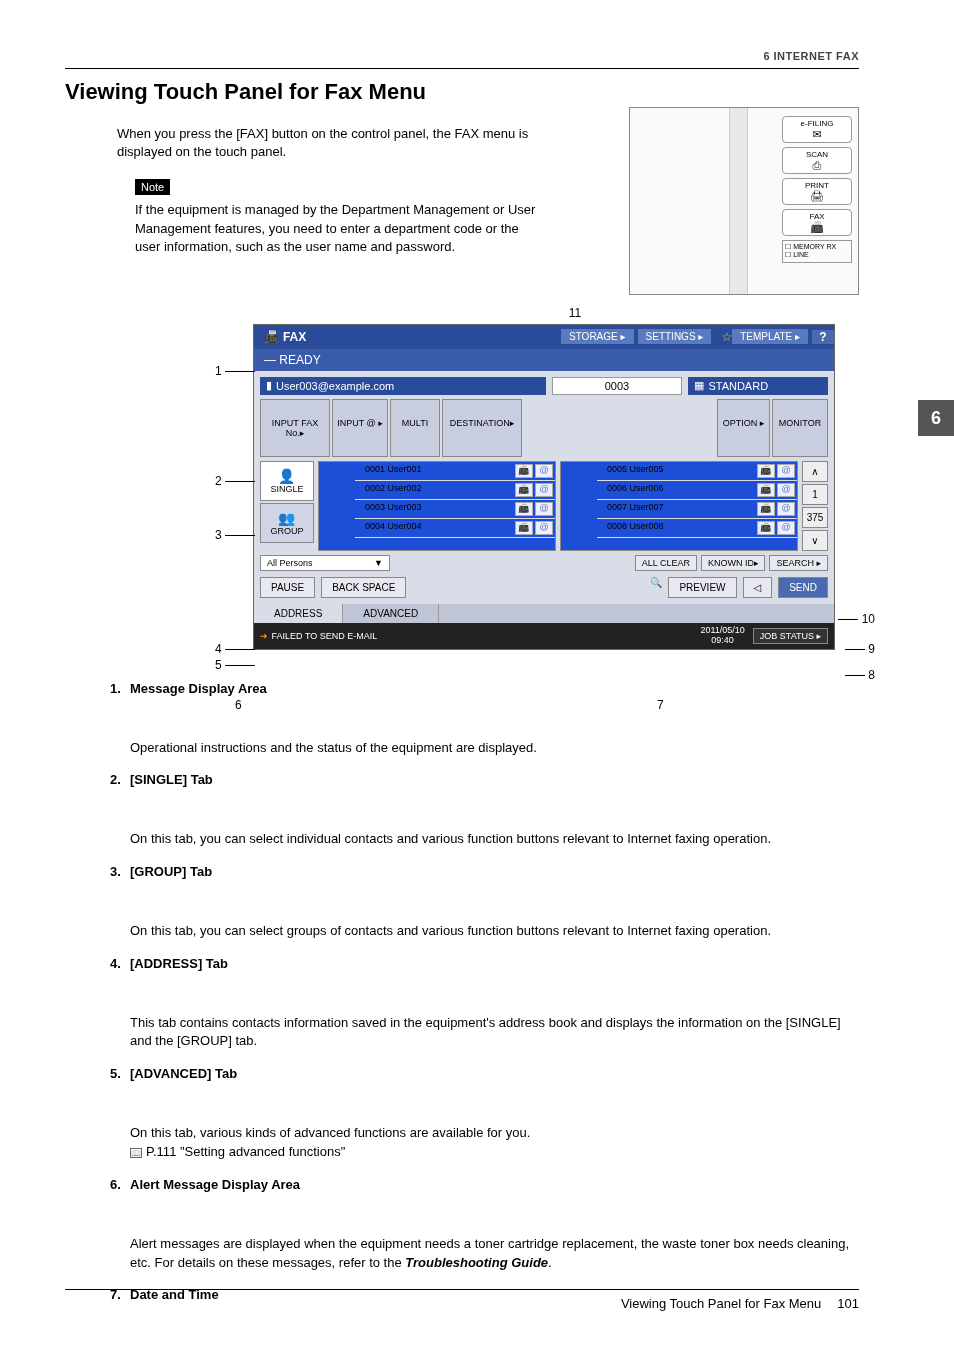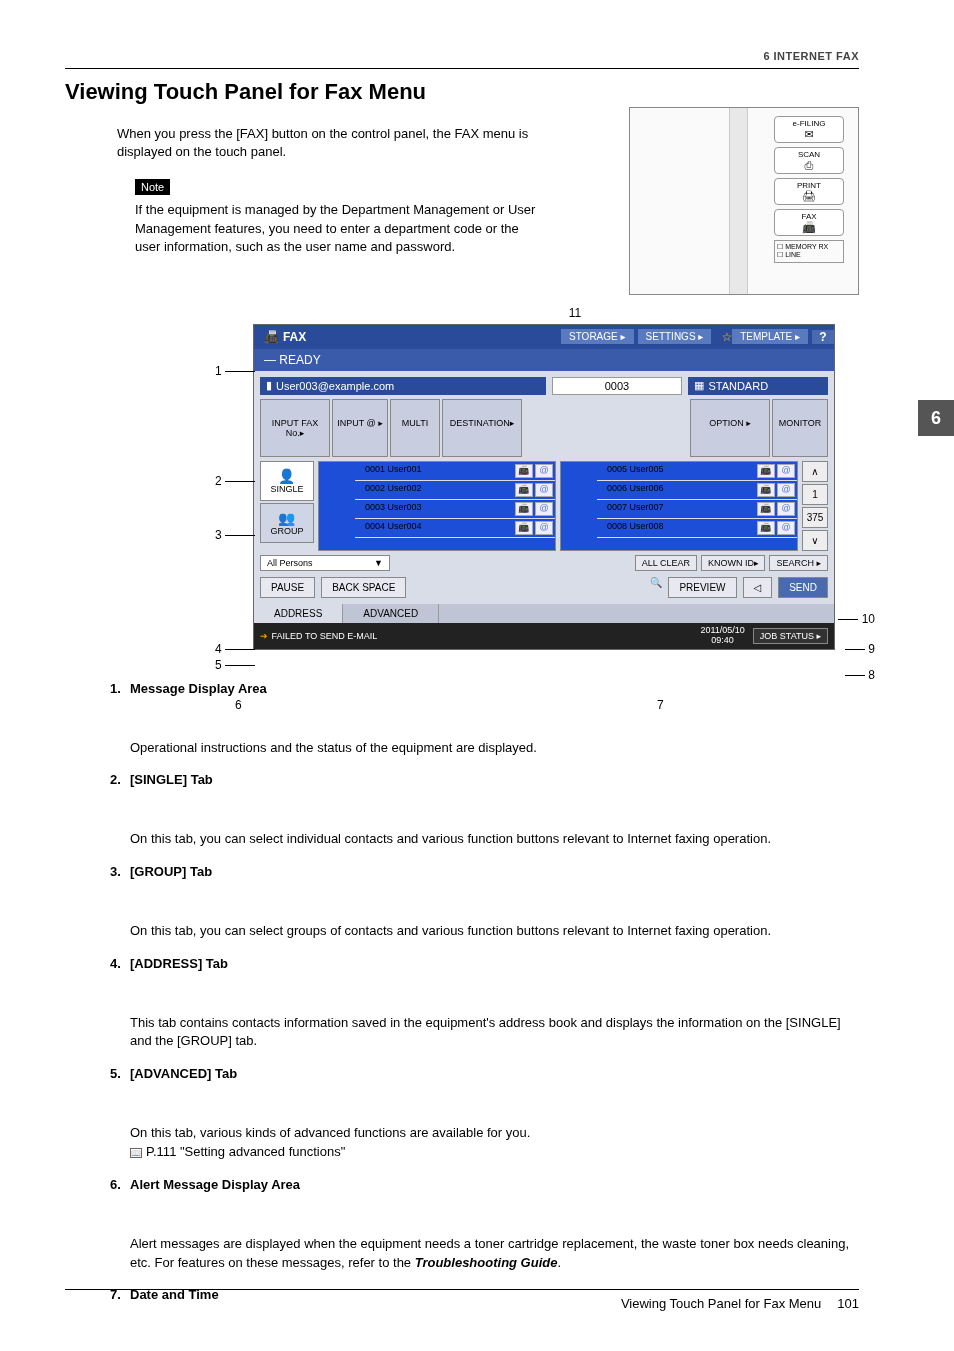--- a/index.html
+++ b/index.html
@@ -8,21 +8,21 @@
   .header-chap { text-align: right; font-weight: bold; font-size: 11px; color: #444; letter-spacing: 0.5px; }
   .rule-top { border-top: 1px solid #000; margin-top: 6px; margin-bottom: 10px; }
   h1 { font-size: 22px; font-weight: bold; margin-bottom: 20px; }
   .intro { margin-left: 52px; line-height: 1.4; width: 440px; }
   .note-lbl { display: inline-block; background: #000; color: #fff; font-size: 11px; padding: 2px 6px; margin: 18px 0 6px 70px; }
   .note-txt { margin-left: 70px; width: 410px; line-height: 1.4; }
   .side-tab { position: absolute; right: 0; top: 400px; width: 36px; height: 36px; background: #555; color: #fff; font-size: 18px; font-weight: bold; text-align: center; line-height: 36px; }
   .panel-illus { position: absolute; right: 95px; top: 107px; width: 230px; height: 188px; border: 1px solid #888; background: #fafafa; }
   .panel-illus .blank { position: absolute; left:0; top:0; width:100px; height:186px; border-right:1px solid #ccc;}
   .panel-illus .strip { position: absolute; left:100px; top:0; width:18px; height:186px; background:#e8e8e8; border-right:1px solid #ccc;}
-  .panel-illus .btns { position: absolute; right: 14px; top: 8px; width: 70px; }
+  .panel-illus .btns { position: absolute; right: 6px; top: 8px; width: 70px; }
   .pbtn { border:1px solid #999; border-radius:4px; margin-bottom:4px; padding:2px 0; text-align:center; font-size:8px; background:#fff;}
   .pbtn .ic { display:block; font-size:11px; line-height:12px;}
   .mem { font-size:7px; margin-top:2px; border:1px solid #999; padding:2px; line-height:1.2;}
 
   
   .touch-wrap { margin: 50px 0 20px 150px; width: 640px; position: relative; }
   .callout-top { text-align: center; font-size: 12px; margin-bottom: 4px; margin-left: 80px;}
   .screen { border: 1px solid #666; width: 582px; margin-left: 38px; }
   .titlebar { background: #2a4a9a; color: #fff; display: flex; align-items: center; height: 24px; font-size: 12px; }
   .titlebar .fx { padding: 0 10px; font-weight: bold; display:flex; align-items:center; gap:4px;}
@@ -136,21 +136,21 @@
               <span>▦</span>
               <span>STANDARD</span>
             </div>
         </div>
         <div class="btn-row">
           <div class="sm-btn" style="width:70px"><span>INPUT FAX No.</span>▸</div>
           <div class="sm-btn" style="width:56px"><span>INPUT @</span> ▸</div>
           <div class="sm-btn" style="width:50px">MULTI</div>
           <div class="sm-btn" style="width:80px"><span>DESTINATION</span>▸</div>
           <div style="flex:1"></div>
-          <div class="sm-btn" style="width:80px"><span>OPTION</span> ▸</div>
+          <div class="sm-btn" style="width:53px"><span>OPTION</span> ▸</div>
           <div class="sm-btn" style="width:56px">MONITOR</div>
         </div>
         <div class="main-grid">
           <div class="left-tabs">
             <div class="lt active"><span class="ic">👤</span><span>SINGLE</span></div>
             <div class="lt"><span class="ic">👥</span><span>GROUP</span></div>
           </div>
           <div class="contacts">
             <div class="crow">
                 <span><span>0001</span> <span>User001</span></span>
@@ -250,21 +250,21 @@
     <div class="co" style="right:-20px; top:362px"><span class="ln" style="width:20px"></span> <span>8</span></div>
   </div>
 
   
   <div class="desc-list">
     <div class="item"><span class="num">1.</span><span class="tt">Message Display Area</span><div class="body">Operational instructions and the status of the equipment are displayed.</div></div>
     <div class="item"><span class="num">2.</span><span class="tt">[SINGLE] Tab</span><div class="body">On this tab, you can select individual contacts and various function buttons relevant to Internet faxing operation.</div></div>
     <div class="item"><span class="num">3.</span><span class="tt">[GROUP] Tab</span><div class="body">On this tab, you can select groups of contacts and various function buttons relevant to Internet faxing operation.</div></div>
     <div class="item"><span class="num">4.</span><span class="tt">[ADDRESS] Tab</span><div class="body">This tab contains contacts information saved in the equipment's address book and displays the information on the [SINGLE] and the [GROUP] tab.</div></div>
     <div class="item"><span class="num">5.</span><span class="tt">[ADVANCED] Tab</span><div class="body"><span>On this tab, various kinds of advanced functions are available for you.</span><br><span class="ref-ic">📖</span><span>P.111 "Setting advanced functions"</span></div></div>
-    <div class="item"><span class="num">6.</span><span class="tt">Alert Message Display Area</span><div class="body"><span>Alert messages are displayed when the equipment needs a toner cartridge replacement, the waste toner box needs cleaning, etc. For features on these messages, refer to the </span><b><i>Troubleshooting Guide</i></b><span>.</span></div></div>
+    <div class="item"><span class="num">6.</span><span class="tt">Alert Message Display Area</span><div class="body"><span>Alert messages are displayed when the equipment needs a toner cartridge replacement, the waste toner box needs cleaning, etc. For details on these messages, refer to the </span><b><i>Troubleshooting Guide</i></b><span>.</span></div></div>
     <div class="item"><span class="num">7.</span><span class="tt">Date and Time</span></div>
   </div>
 
 </div>
 
 <div class="footer">
   <span>Viewing Touch Panel for Fax Menu</span>
   <span class="pg">101</span>
 </div>
 

